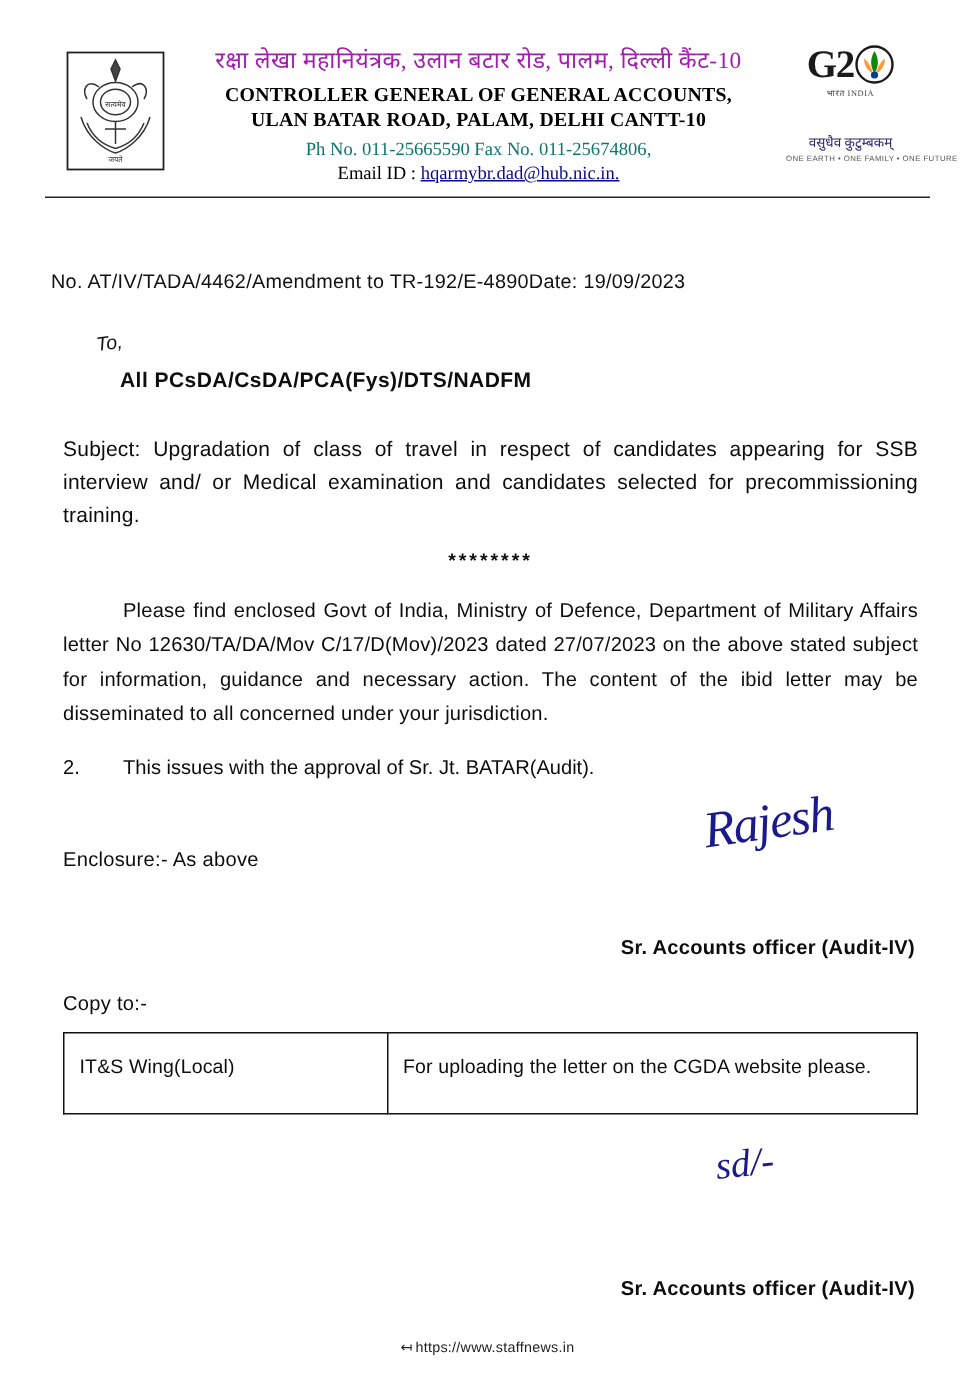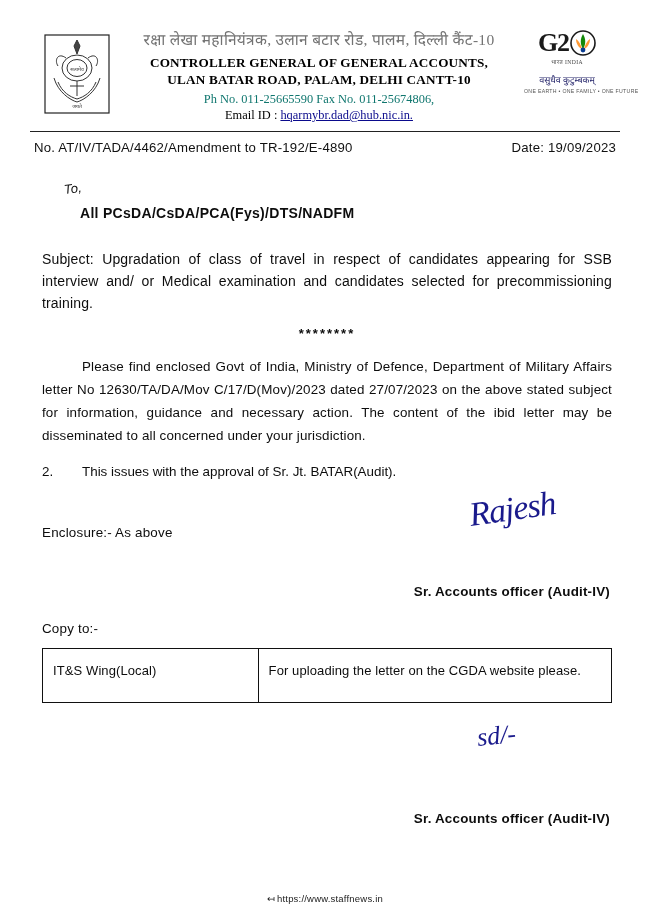--- a/index.html
+++ b/index.html
@@ -34,21 +34,21 @@
   }
   .emblem svg { display: block; }
   .head-center {
     flex: 1 1 auto;
     text-align: center;
     padding: 0 4px;
   }
   .hindi-line {
     font-family: "Liberation Serif", serif;
     font-size: 15.5px;
-    color: #737373;
+    color: #a21caf;
     letter-spacing: 0.3px;
     margin-bottom: 5px;
     white-space: nowrap;
   }
   .eng-line1, .eng-line2 {
     font-family: "Liberation Serif", serif;
     font-weight: bold;
     font-size: 13.2px;
     color: #000;
     line-height: 1.25;
@@ -98,44 +98,44 @@
     font-size: 5.6px;
     color: #444;
     letter-spacing: 0.4px;
     margin-top: 2px;
     font-family: "Liberation Serif", serif;
   }
   .g20-hindi {
     font-family: "Liberation Serif", serif;
     font-size: 9px;
     color: #2a2a6e;
-    margin-top: 7px;
+    margin-top: 22px;
     white-space: nowrap;
   }
   .g20-tag {
     font-size: 5.2px;
     color: #555;
     letter-spacing: 0.3px;
     margin-top: 2px;
     white-space: nowrap;
   }
   
   .hr-main {
     border: none;
     border-top: 1.4px solid #222;
     margin: 8px 30px 0 30px;
   }
   .ref-row {
     display: flex;
-    justify-content: space-between;
     align-items: baseline;
     padding: 8px 34px 0 34px;
     font-size: 13.2px;
     color: #111;
     letter-spacing: 0.2px;
+    margin-top: 40px;
   }
   
   .body-wrap {
     padding: 0 38px 0 42px;
     color: #0d0d0d;
   }
   .to-line {
     position: relative;
     margin-top: 26px;
     height: 18px;

